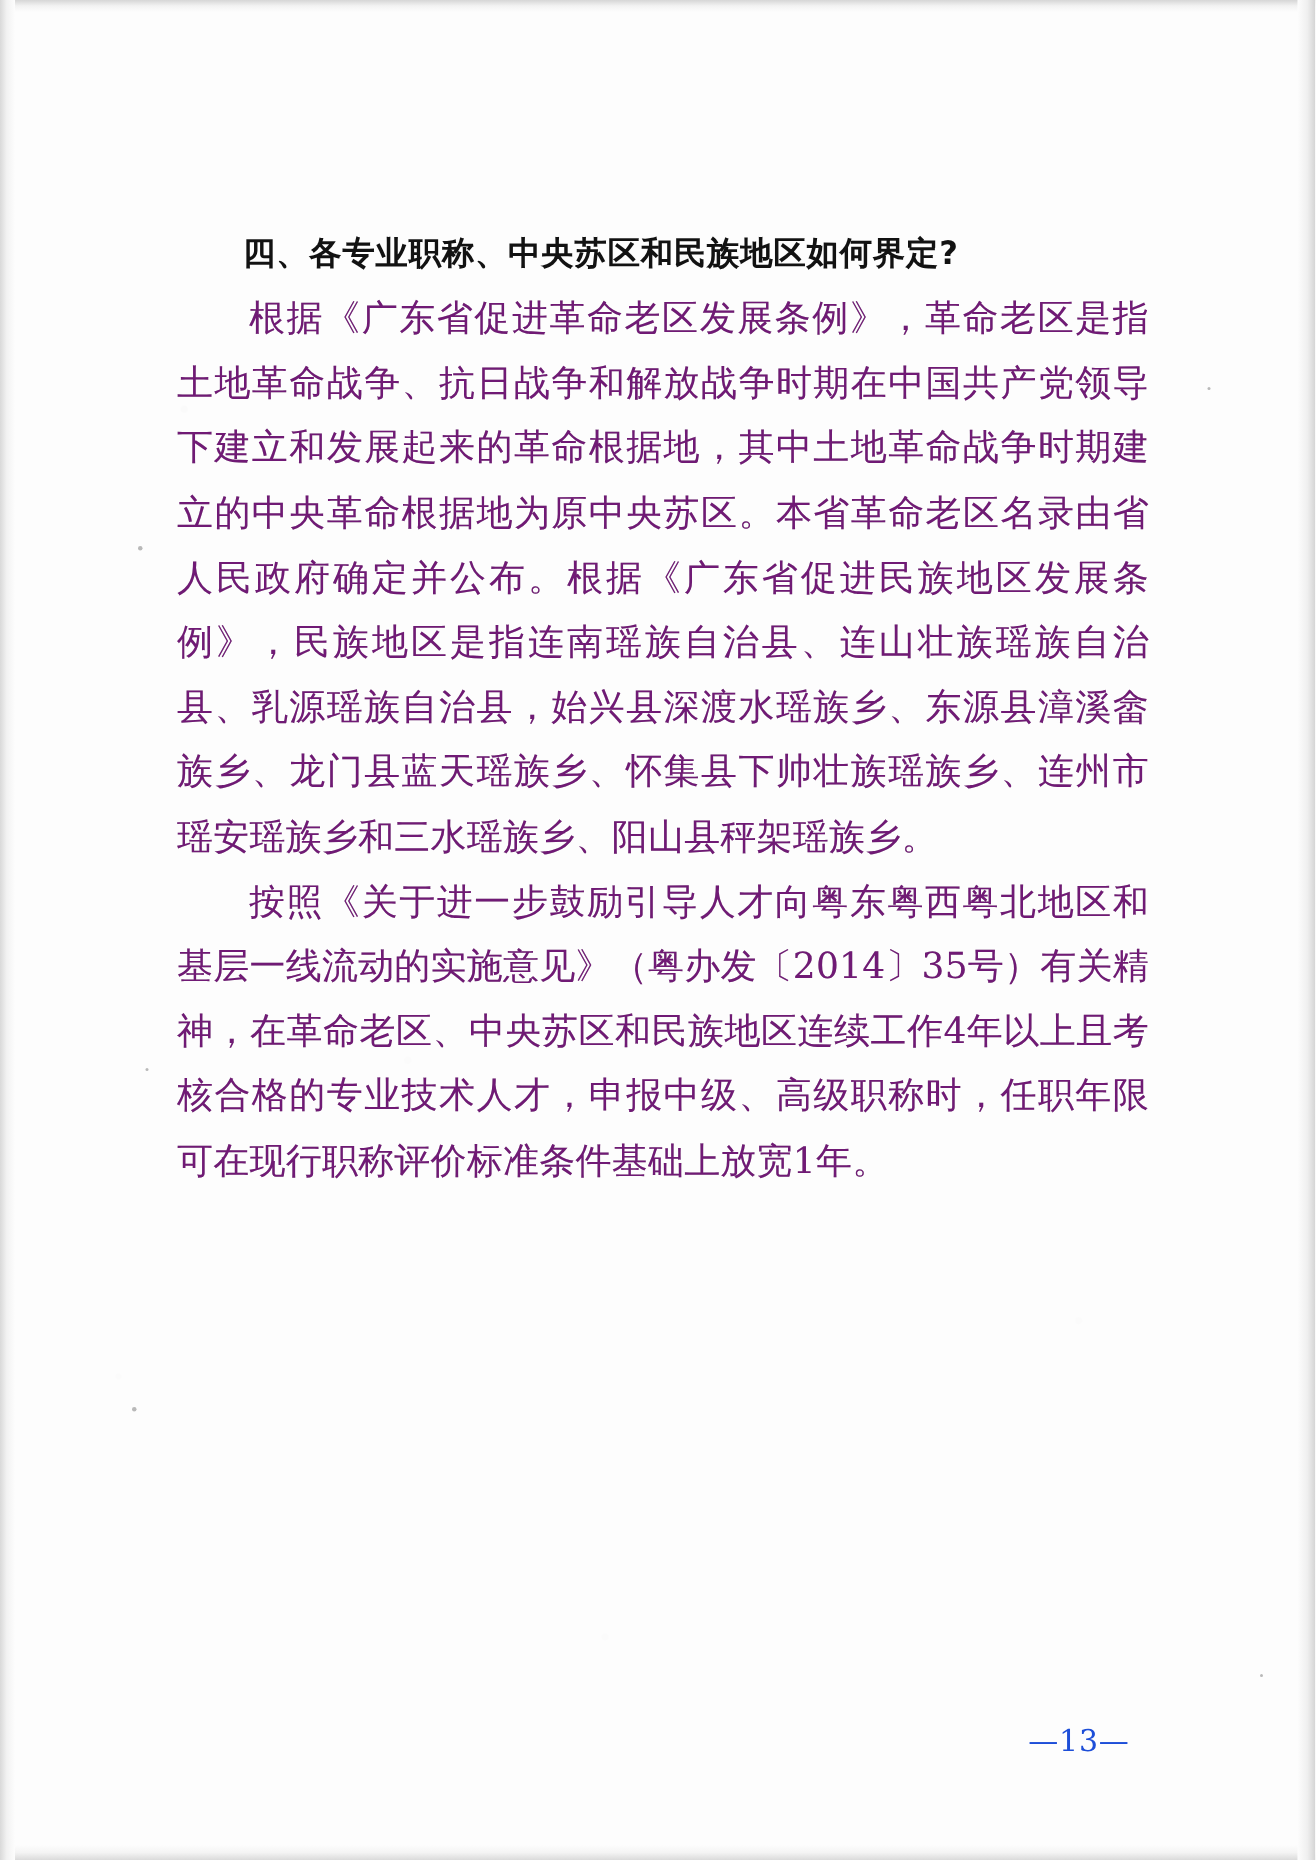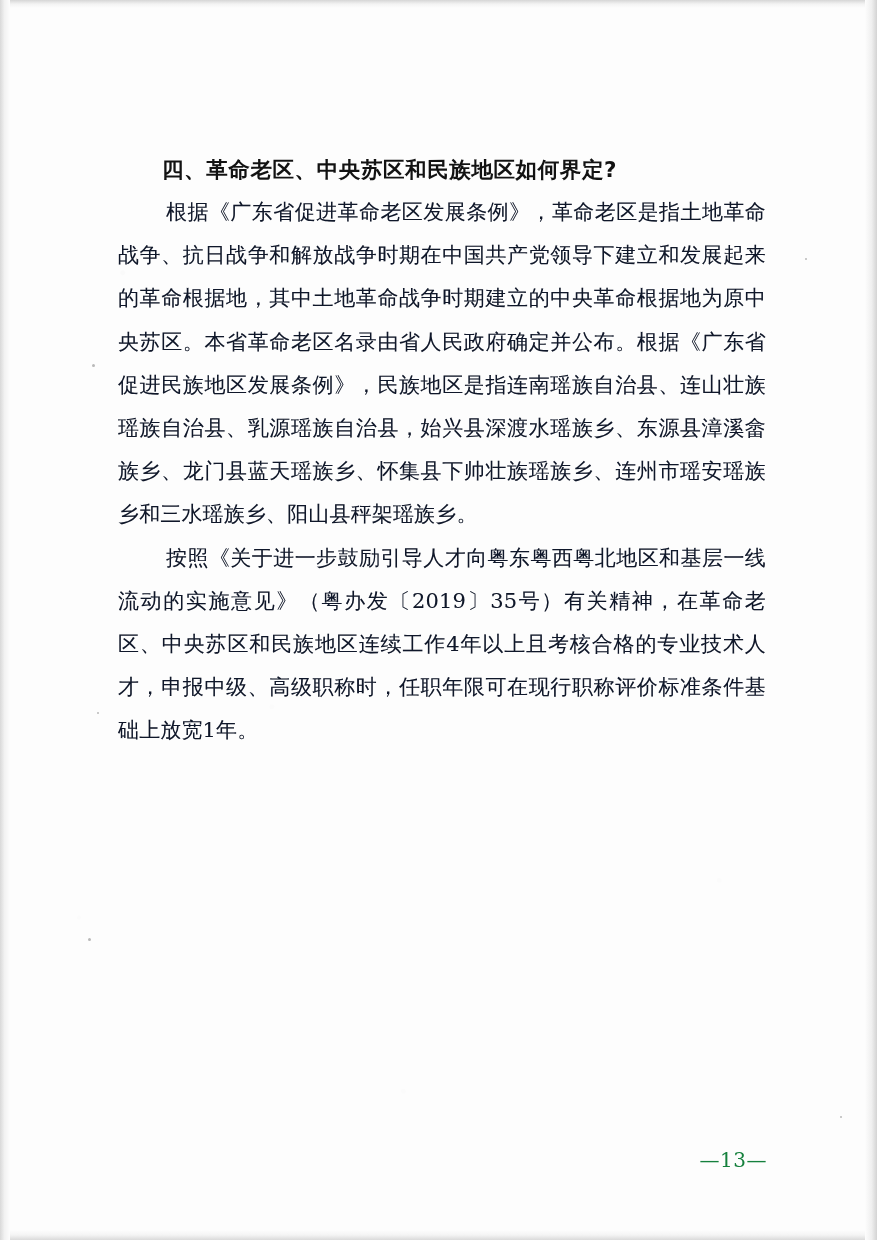--- a/index.html
+++ b/index.html
@@ -76,42 +76,42 @@
     font-size: 21.5px;
     line-height: 43px;
     letter-spacing: .6px;
     text-indent: 44px;
     color: #121212;
     margin: 0;
     white-space: nowrap;
   }
 
   .para {
-    font-size: 21px;
+    font-size: 24px;
     line-height: 43.2px;
     letter-spacing: .15px;
     text-indent: 48px;
     text-align: justify;
     text-align-last: left;
     margin: 0;
-    color: #0f172a;
+    color: #701a75;
     
     text-shadow: 0 0 .35px rgba(0,0,0,.25);
   }
 
   .gap-before-heading { margin-top: 2px; }
 
   
   .page-number {
     position: absolute;
-    right: 110px;
+    right: 124px;
     top: 1148px;
     font-family: "DejaVu Serif", "Liberation Serif", serif;
     font-size: 20px;
-    color: #15803d;
+    color: #1d4ed8;
     letter-spacing: .5px;
   }
 </style>
 </head>
 <body>
 
 <div class="page">
 
   <div class="paper-texture"></div>
 
@@ -121,25 +121,25 @@
   <div class="scan-edge-right"></div>
 
   <div class="speck" style="left:92px; top:364px; width:3px; height:3px;"></div>
   <div class="speck" style="left:97px; top:712px; width:2px; height:2px;"></div>
   <div class="speck" style="left:88px; top:938px; width:3px; height:3px;"></div>
   <div class="speck" style="left:805px; top:258px; width:2px; height:2px;"></div>
   <div class="speck" style="left:840px; top:1116px; width:2px; height:2px;"></div>
 
   <div class="body-block">
 
-    <h2 class="heading">四、革命老区、中央苏区和民族地区如何界定?</h2>
+    <h2 class="heading">四、各专业职称、中央苏区和民族地区如何界定?</h2>
 
     <p class="para">根据《广东省促进革命老区发展条例》，革命老区是指土地革命战争、抗日战争和解放战争时期在中国共产党领导下建立和发展起来的革命根据地，其中土地革命战争时期建立的中央革命根据地为原中央苏区。本省革命老区名录由省人民政府确定并公布。根据《广东省促进民族地区发展条例》，民族地区是指连南瑶族自治县、连山壮族瑶族自治县、乳源瑶族自治县，始兴县深渡水瑶族乡、东源县漳溪畲族乡、龙门县蓝天瑶族乡、怀集县下帅壮族瑶族乡、连州市瑶安瑶族乡和三水瑶族乡、阳山县秤架瑶族乡。</p>
 
-    <p class="para">按照《关于进一步鼓励引导人才向粤东粤西粤北地区和基层一线流动的实施意见》（粤办发〔2019〕35号）有关精神，在革命老区、中央苏区和民族地区连续工作4年以上且考核合格的专业技术人才，申报中级、高级职称时，任职年限可在现行职称评价标准条件基础上放宽1年。</p>
+    <p class="para">按照《关于进一步鼓励引导人才向粤东粤西粤北地区和基层一线流动的实施意见》（粤办发〔2014〕35号）有关精神，在革命老区、中央苏区和民族地区连续工作4年以上且考核合格的专业技术人才，申报中级、高级职称时，任职年限可在现行职称评价标准条件基础上放宽1年。</p>
 
 
 
   </div>
 
   <div class="page-number">—13—</div>
 
 </div>
 
 </body></html>

